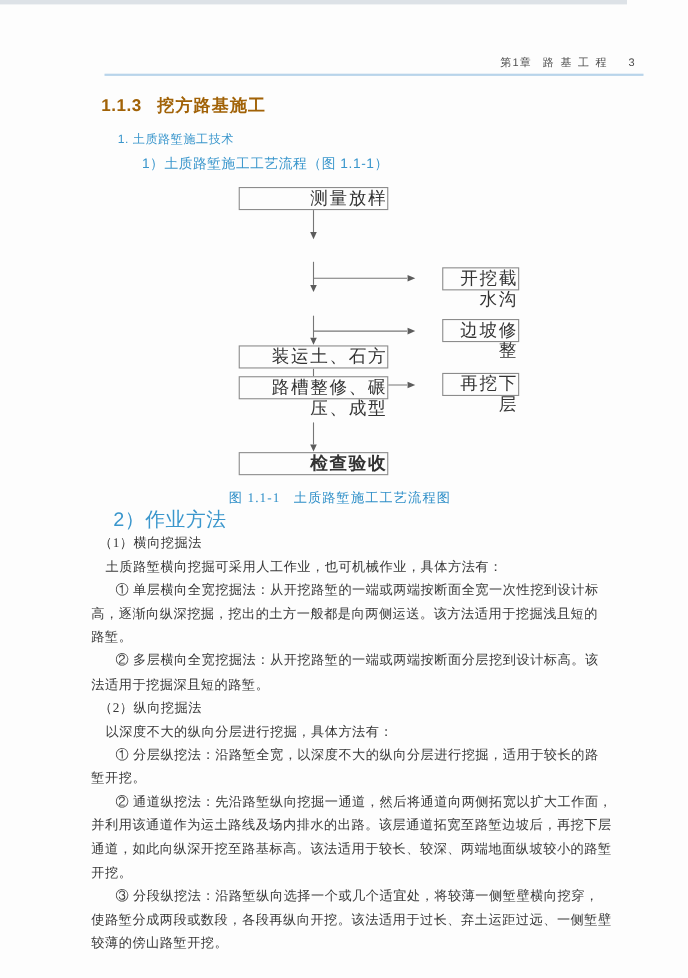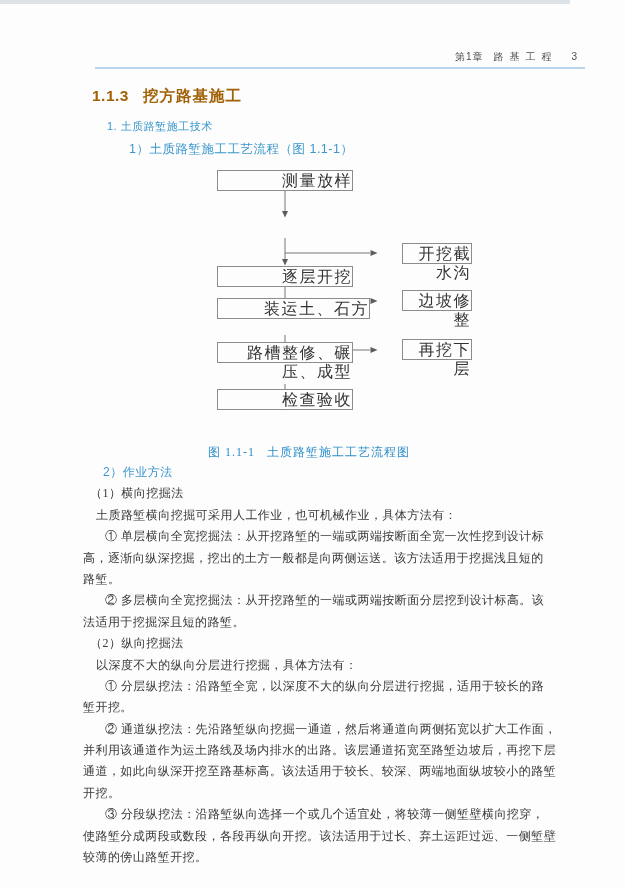--- a/index.html
+++ b/index.html
@@ -49,36 +49,36 @@
   
   .flow-svg{position:absolute;left:0;top:0;width:625px;height:460px;}
   .fbox{
     position:absolute;
     border:1px solid #8c8c8c;background:#fdfdfd;
     font-size:16px;color:#333;text-align:right;letter-spacing:1.5px;
   }
   .fbox.main{left:217px;width:134px;height:19px;line-height:19px;}
   .fbox.side{left:378px;width:68px;height:19px;line-height:19px;margin-left:24px;}
   .b1{top:170px;} .b2{top:218px;} .b3{top:266px;}
-  .b4{top:298px;padding-left:17px;} .b5{top:342px;} .b6{top:389px;}
+  .b4{top:314px;} .b5{top:342px;} .b6{top:411px;font-weight:bold;}
   .s1{top:243px;} .s2{top:290px;} .s3{top:339px;}
   .fig-caption{
     position:absolute;left:208px;top:444px;
     font-size:12px;color:#2f8fc8;letter-spacing:1px;
   }
   .fig-caption .fignum{margin-right:12px;}
   
   .body-col{
     position:absolute;left:83px;top:462px;width:462px;
     font-size:12px;color:#383838;letter-spacing:0.45px;
   }
   .bline{height:21.4px;line-height:21.4px;white-space:nowrap;}
   .bheading{
     font-family:"Liberation Sans","DejaVu Sans",sans-serif;
-    color:#3a96cc;font-size:12px;letter-spacing:0.5px;
+    color:#3a96cc;font-size:18px;letter-spacing:0.5px;
     padding-left:20px;
   }
   .i0{padding-left:0;}
   .i7{padding-left:7px;}
   .i13{padding-left:13px;}
   .i22{padding-left:22px;}
 </style>
 </head>
 <body>
 
@@ -114,21 +114,20 @@
       <polygon points="370.5,250 370.5,256 377.5,253"></polygon>
       <polygon points="282,307 288,307 285,313.5"></polygon>
       <polygon points="370.5,298 370.5,304 377.5,301"></polygon>
       <polygon points="282,356 288,356 285,362.5"></polygon>
       <polygon points="370.5,347 370.5,353 377.5,350"></polygon>
       <polygon points="282,404 288,404 285,410.5"></polygon>
     </g>
   </svg>
 
   <div class="fbox main b1">测量放样</div>
-  <div class="fbox main b3">逐层开挖</div>
   <div class="fbox main b4">装运土、石方</div>
   <div class="fbox main b5">路槽整修、碾压、成型</div>
   <div class="fbox main b6">检查验收</div>
 
   <div class="fbox side s1">开挖截水沟</div>
   <div class="fbox side s2">边坡修整</div>
   <div class="fbox side s3">再挖下层</div>
 
   <div class="fig-caption">
     <span class="fignum">图 1.1-1</span><span>土质路堑施工工艺流程图</span>

